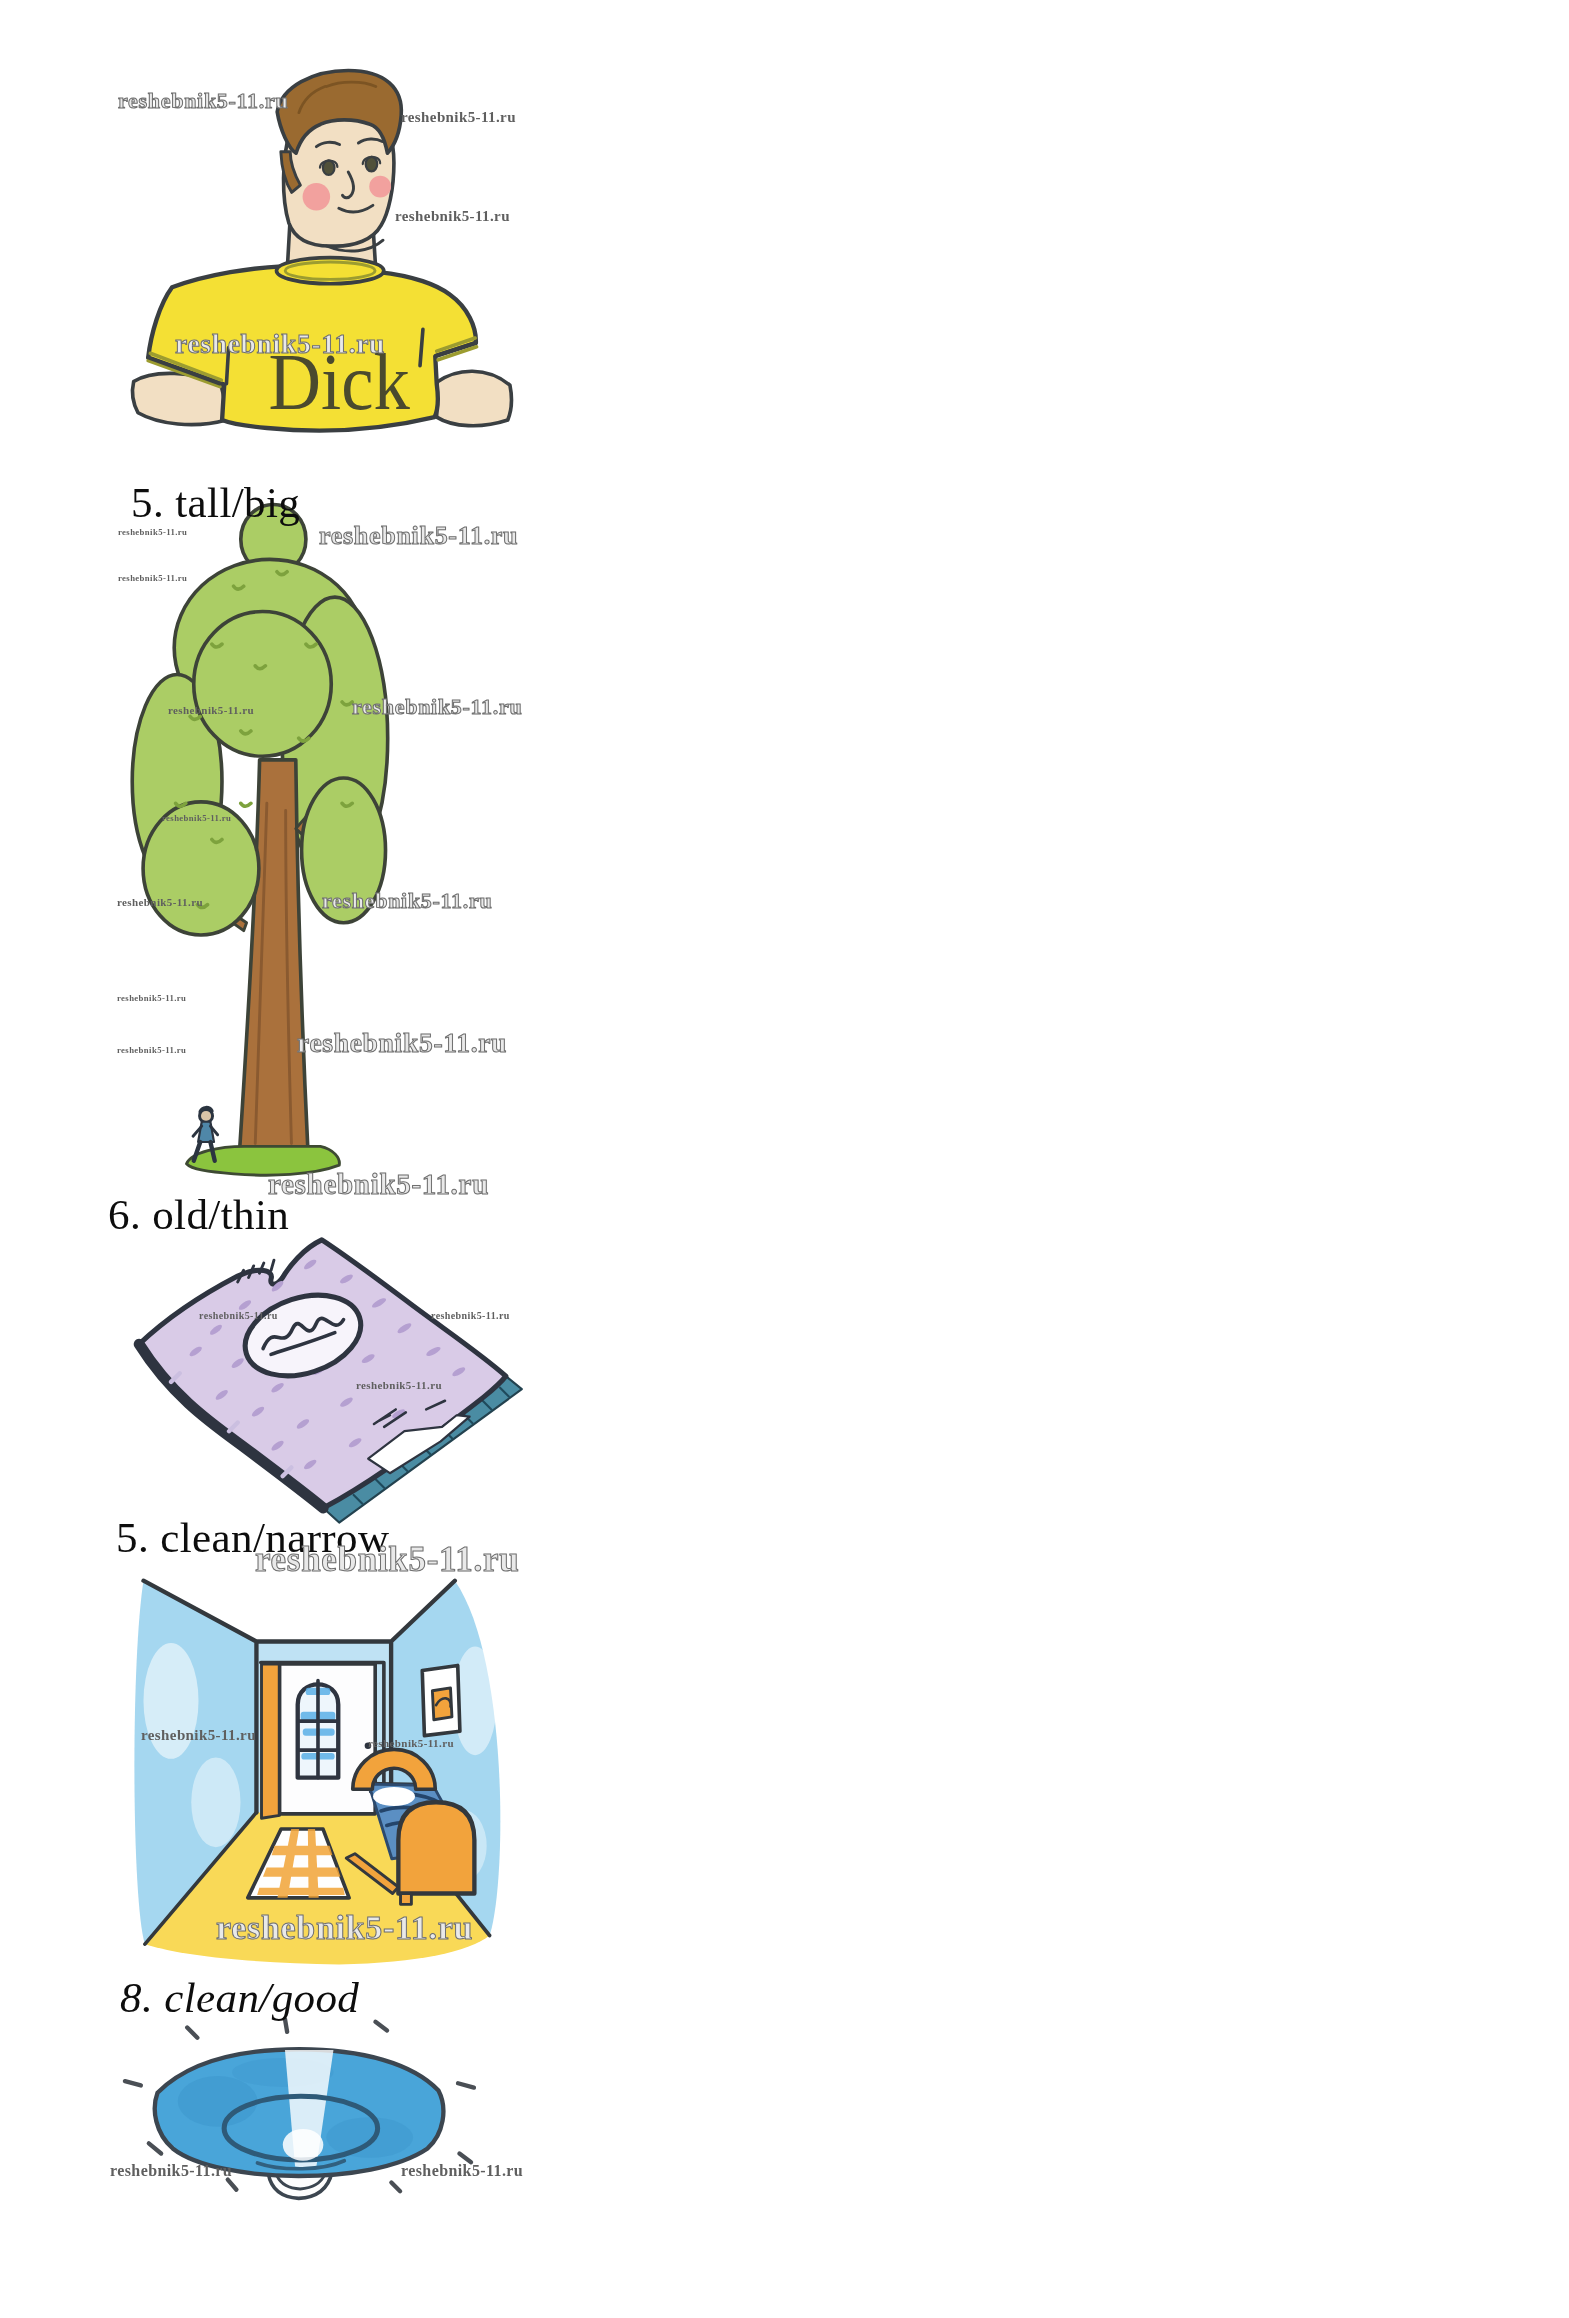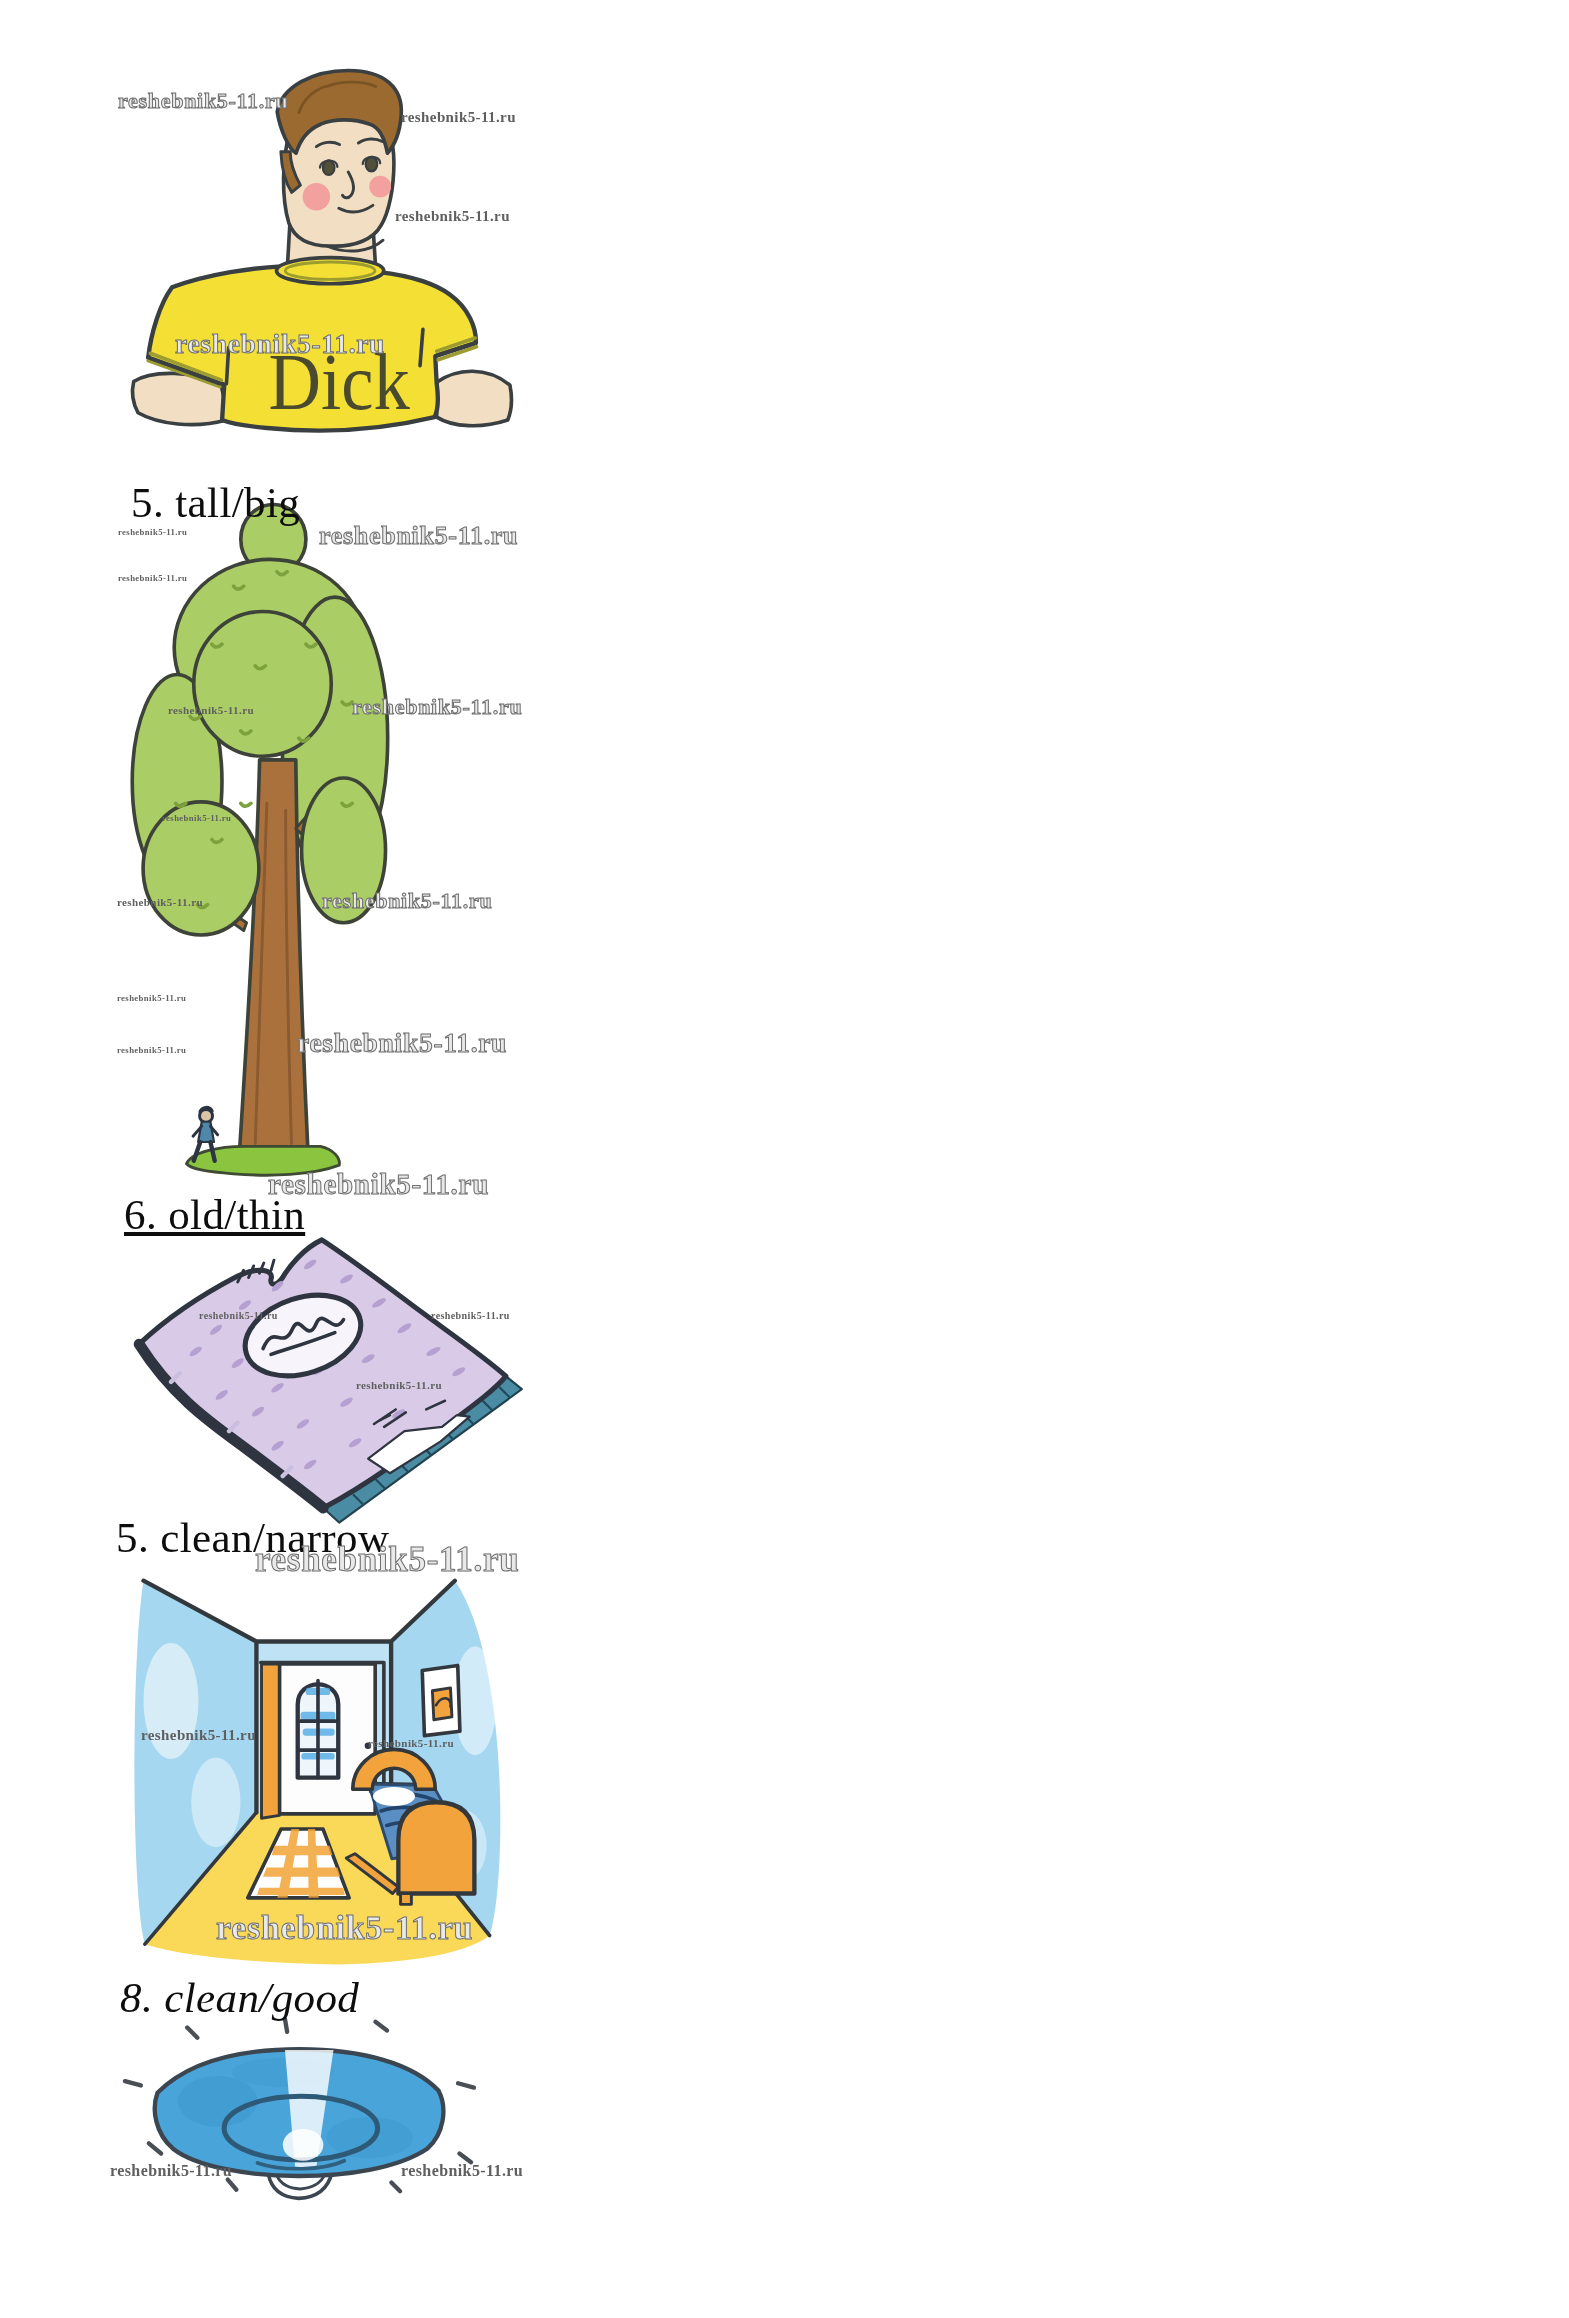--- a/index.html
+++ b/index.html
@@ -232,21 +232,21 @@
         <path d="M482,115 L504,121"></path>
         <path d="M55,198 L72,212"></path>
         <path d="M484,212 L500,224"></path>
         <path d="M164,248 L176,262"></path>
         <path d="M390,252 L402,264"></path>
       </g>
     </g>
   </svg>
 
   <div class="caption" style="left:118px;top:480px;margin-left:13px;">5. tall/big</div>
-  <div class="caption" style="left:124px;top:1192px;text-decoration:underline;">6. old/thin</div>
+  <div class="caption" style="left:108px;top:1192px;">6. old/thin</div>
   <div class="caption" style="left:116px;top:1515px;">5. clean/narrow</div>
   <div class="caption" style="left:120px;top:1975px;font-style:italic;">8. clean/good</div>
 
   <div class="wm wm-o" style="left:118px;top:90px;font-size:22px;">reshebnik5-11.ru</div>
   <div class="wm wm-s" style="left:401px;top:110px;font-size:15px;">reshebnik5-11.ru</div>
   <div class="wm wm-s" style="left:395px;top:209px;font-size:15px;">reshebnik5-11.ru</div>
   <div class="wm wm-o" style="left:175px;top:330px;font-size:27.5px;">reshebnik5-11.ru</div>
   <div class="wm wm-s" style="left:118px;top:528px;font-size:8.7px;">reshebnik5-11.ru</div>
   <div class="wm wm-o" style="left:319px;top:523px;font-size:26px;">reshebnik5-11.ru</div>
   <div class="wm wm-s" style="left:118px;top:574px;font-size:8.7px;">reshebnik5-11.ru</div>

